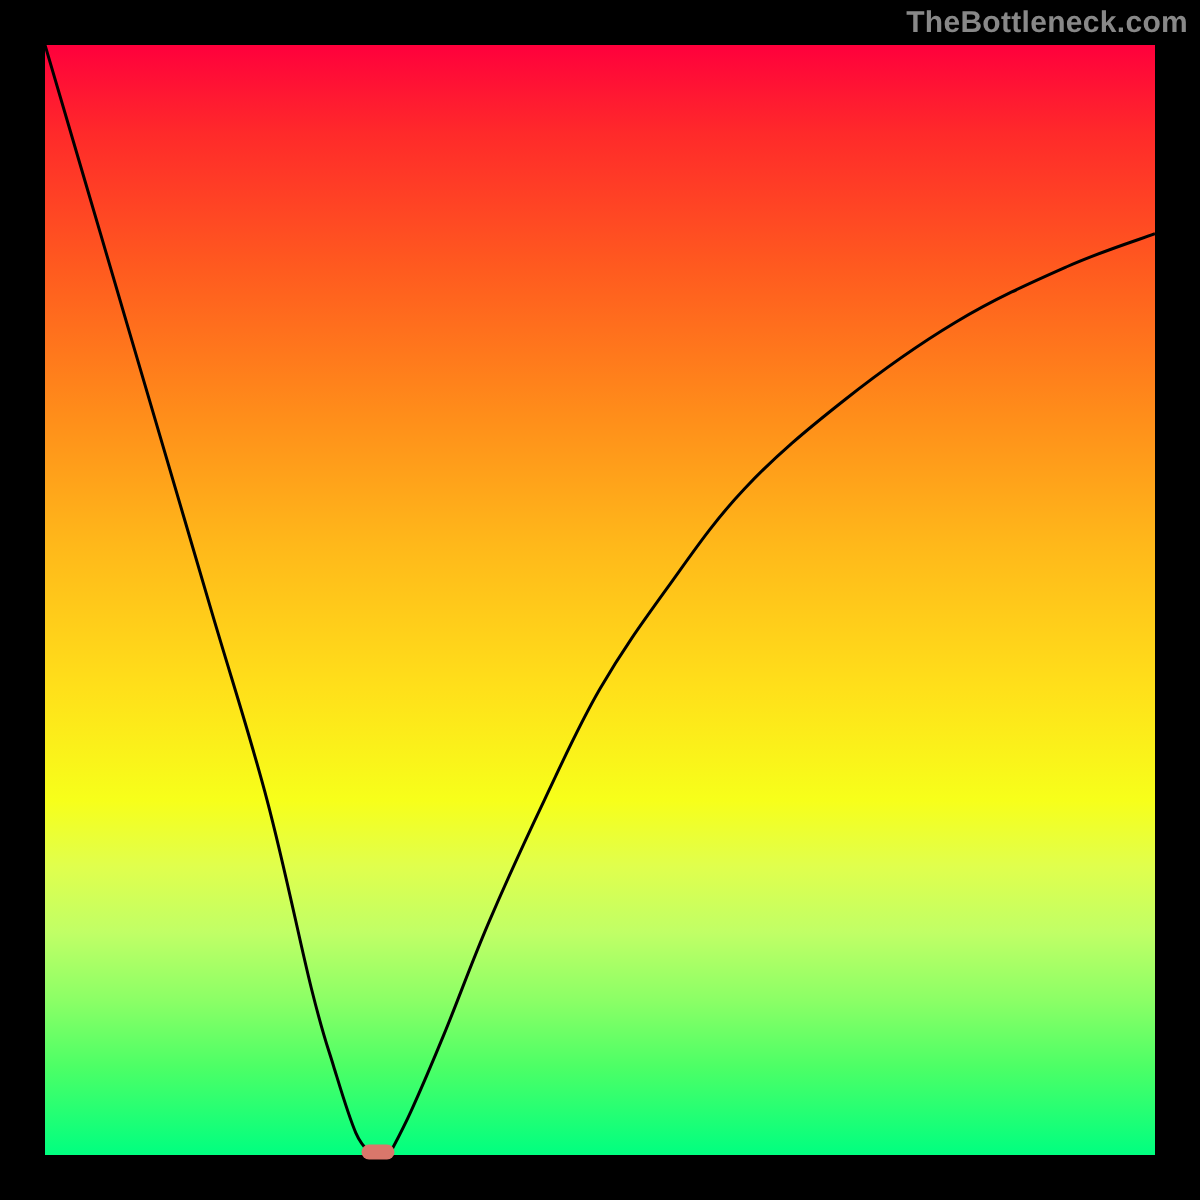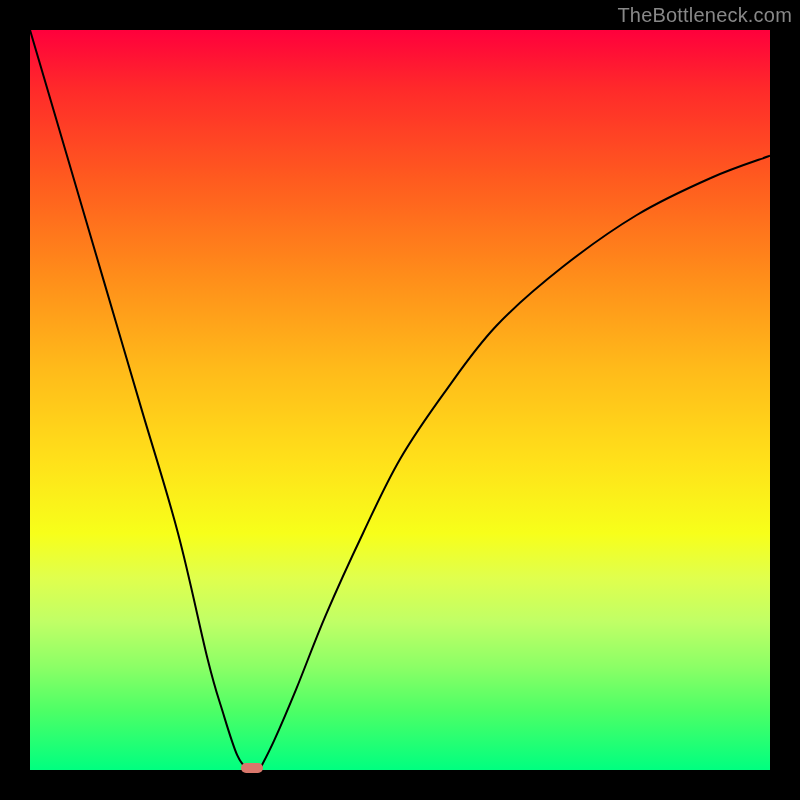--- a/index.html
+++ b/index.html
@@ -37,21 +37,21 @@
       #4dff66 92%,
       #00ff80 100%
     );
   }
   .watermark {
     position: absolute;
     top: 4px;
     right: 8px;
     color: #888;
     font-size: 20px;
-    font-weight: 400;
+    font-weight: 700;
     letter-spacing: 0.2px;
     user-select: none;
   }
   svg.curve {
     position: absolute;
     left: 30px;
     top: 30px;
     width: 740px;
     height: 740px;
   }

